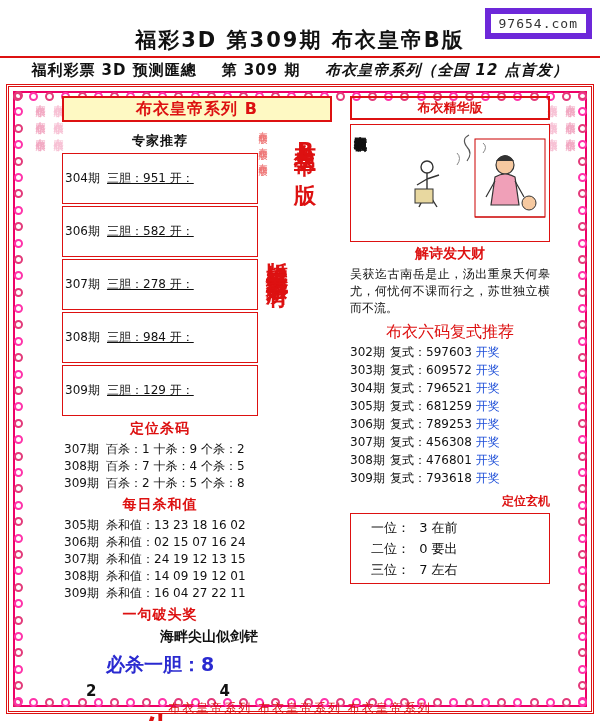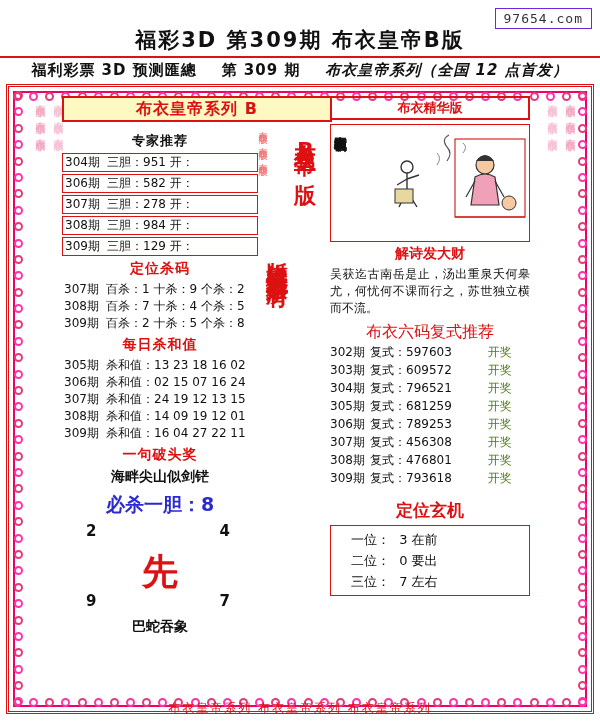--- a/index.html
+++ b/index.html
@@ -6,21 +6,21 @@
   body{
     width:600px;height:721px;
     background:#ffffff;
     font-family:"DejaVu Sans","Liberation Sans",sans-serif;
     position:relative;
     overflow:hidden;
     color:#111;
   }
   .wm{
     position:absolute;top:8px;right:8px;
-    background:#fff;border:1px solid #6d28d9;
+    background:#fff;border:6px solid #6d28d9;
     font-size:13px;color:#333;padding:2px 8px;
     letter-spacing:1px;z-index:40;
     font-family:"DejaVu Sans Mono","Liberation Mono",monospace;
   }
   .title{
     position:absolute;top:26px;left:0;width:600px;
     text-align:center;font-size:21px;font-weight:bold;color:#111;
     letter-spacing:2px;
   }
   .hdr-line{
@@ -89,24 +89,24 @@
     text-align:center;font-size:14px;font-weight:bold;color:#d11;
     margin:4px 0 3px;letter-spacing:1px;
   }
   .secthead.blk{color:#111;font-weight:bold;font-size:13px;}
   .row{
     font-size:12px;color:#111;line-height:17px;white-space:nowrap;
     padding-left:2px;
   }
   .row .lbl{display:inline-block;width:42px;}
   .rowbox{
-    border:1px solid #d11;margin:2px 0;padding:0 2px;box-sizing:border-box;
+    border:1px solid #d11;margin:2px 0;padding:16px 2px;box-sizing:border-box;text-decoration:underline;
   }
   .poem{
-    text-align:center;font-size:14px;color:#111;margin-top:4px;font-weight:bold;
+    text-align:right;font-size:14px;color:#111;margin-top:4px;font-weight:bold;
   }
   .bisha{
     text-align:center;font-size:19px;font-weight:bold;color:#2a2ad0;margin-top:6px;
   }
   .xiangpan{
     position:relative;height:96px;margin-top:2px;
   }
   .xiangpan .n{
     position:absolute;font-size:15px;color:#111;font-weight:bold;
   }
@@ -127,21 +127,21 @@
     line-height:26px;
   }
   .midtxt.a{left:30px;top:2px;}
   .midtxt.b{left:2px;top:120px;color:#d11;}
   .midnarrow{
     position:absolute;left:-6px;top:0;writing-mode:vertical-rl;
     text-orientation:upright;font-size:9px;color:#e77;letter-spacing:1px;
   }
   
   .rcol{
-    position:absolute;left:268px;top:0;width:200px;
+    position:absolute;left:288px;top:0;width:200px;
   }
   .rbanner{
     width:200px;height:24px;border:2px solid #d11;box-sizing:border-box;
     text-align:center;font-size:13px;font-weight:bold;color:#d11;line-height:20px;
   }
   .pic{
     position:relative;margin-top:4px;width:200px;height:118px;
     border:1px solid #d11;box-sizing:border-box;background:#fff;
     overflow:hidden;
   }
@@ -156,23 +156,23 @@
   .para{
     font-size:12px;line-height:17px;color:#111;margin-top:3px;text-align:justify;
   }
   .rhead{
     text-align:center;font-size:16px;font-weight:normal;color:#d11;margin-top:5px;
   }
   .frow{
     font-size:12px;color:#111;line-height:18px;white-space:nowrap;
   }
   .frow .lbl{display:inline-block;width:40px;}
-  .frow .kj{color:#4d7c0f;margin-left:32px;}
+  .frow .kj{color:#1d4ed8;}
   .dwhead{
-    text-align:center;font-size:17px;font-weight:bold;color:#d11;margin-top:12px;
+    text-align:right;font-size:12px;font-weight:bold;color:#d11;margin-top:6px;
   }
   .dwbox{
     border:1px solid #d11;margin-top:3px;padding:3px 20px;box-sizing:border-box;
   }
   .dwrow{font-size:13px;color:#111;line-height:21px;}
   .dwrow .k{display:inline-block;width:44px;}
   .footline{
     position:absolute;left:0;bottom:0;width:600px;text-align:center;
     font-size:12px;color:#d11;letter-spacing:2px;
   }

